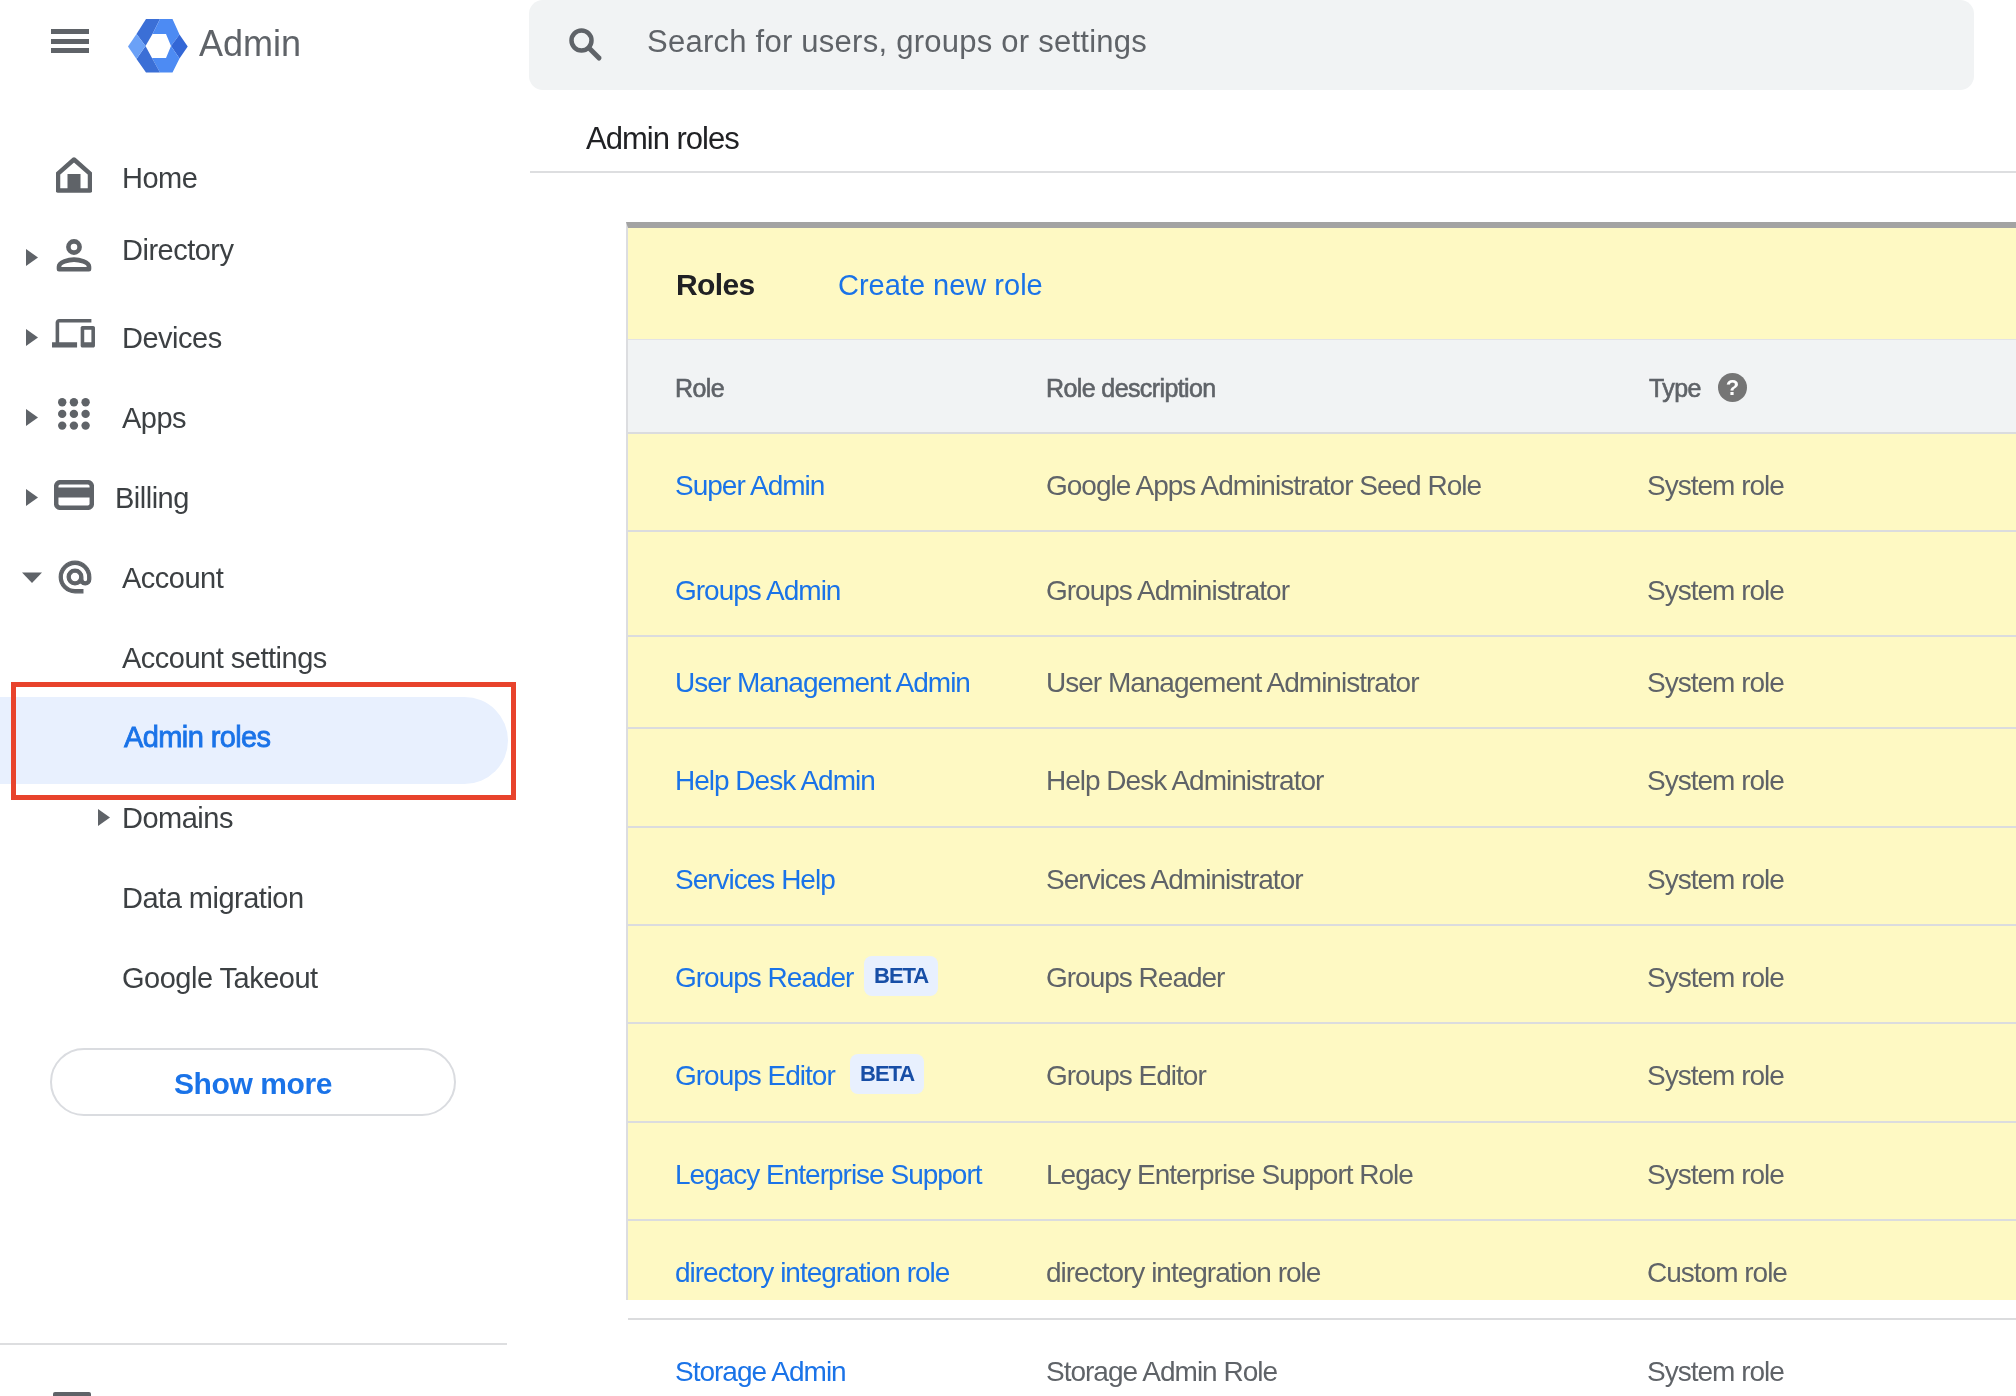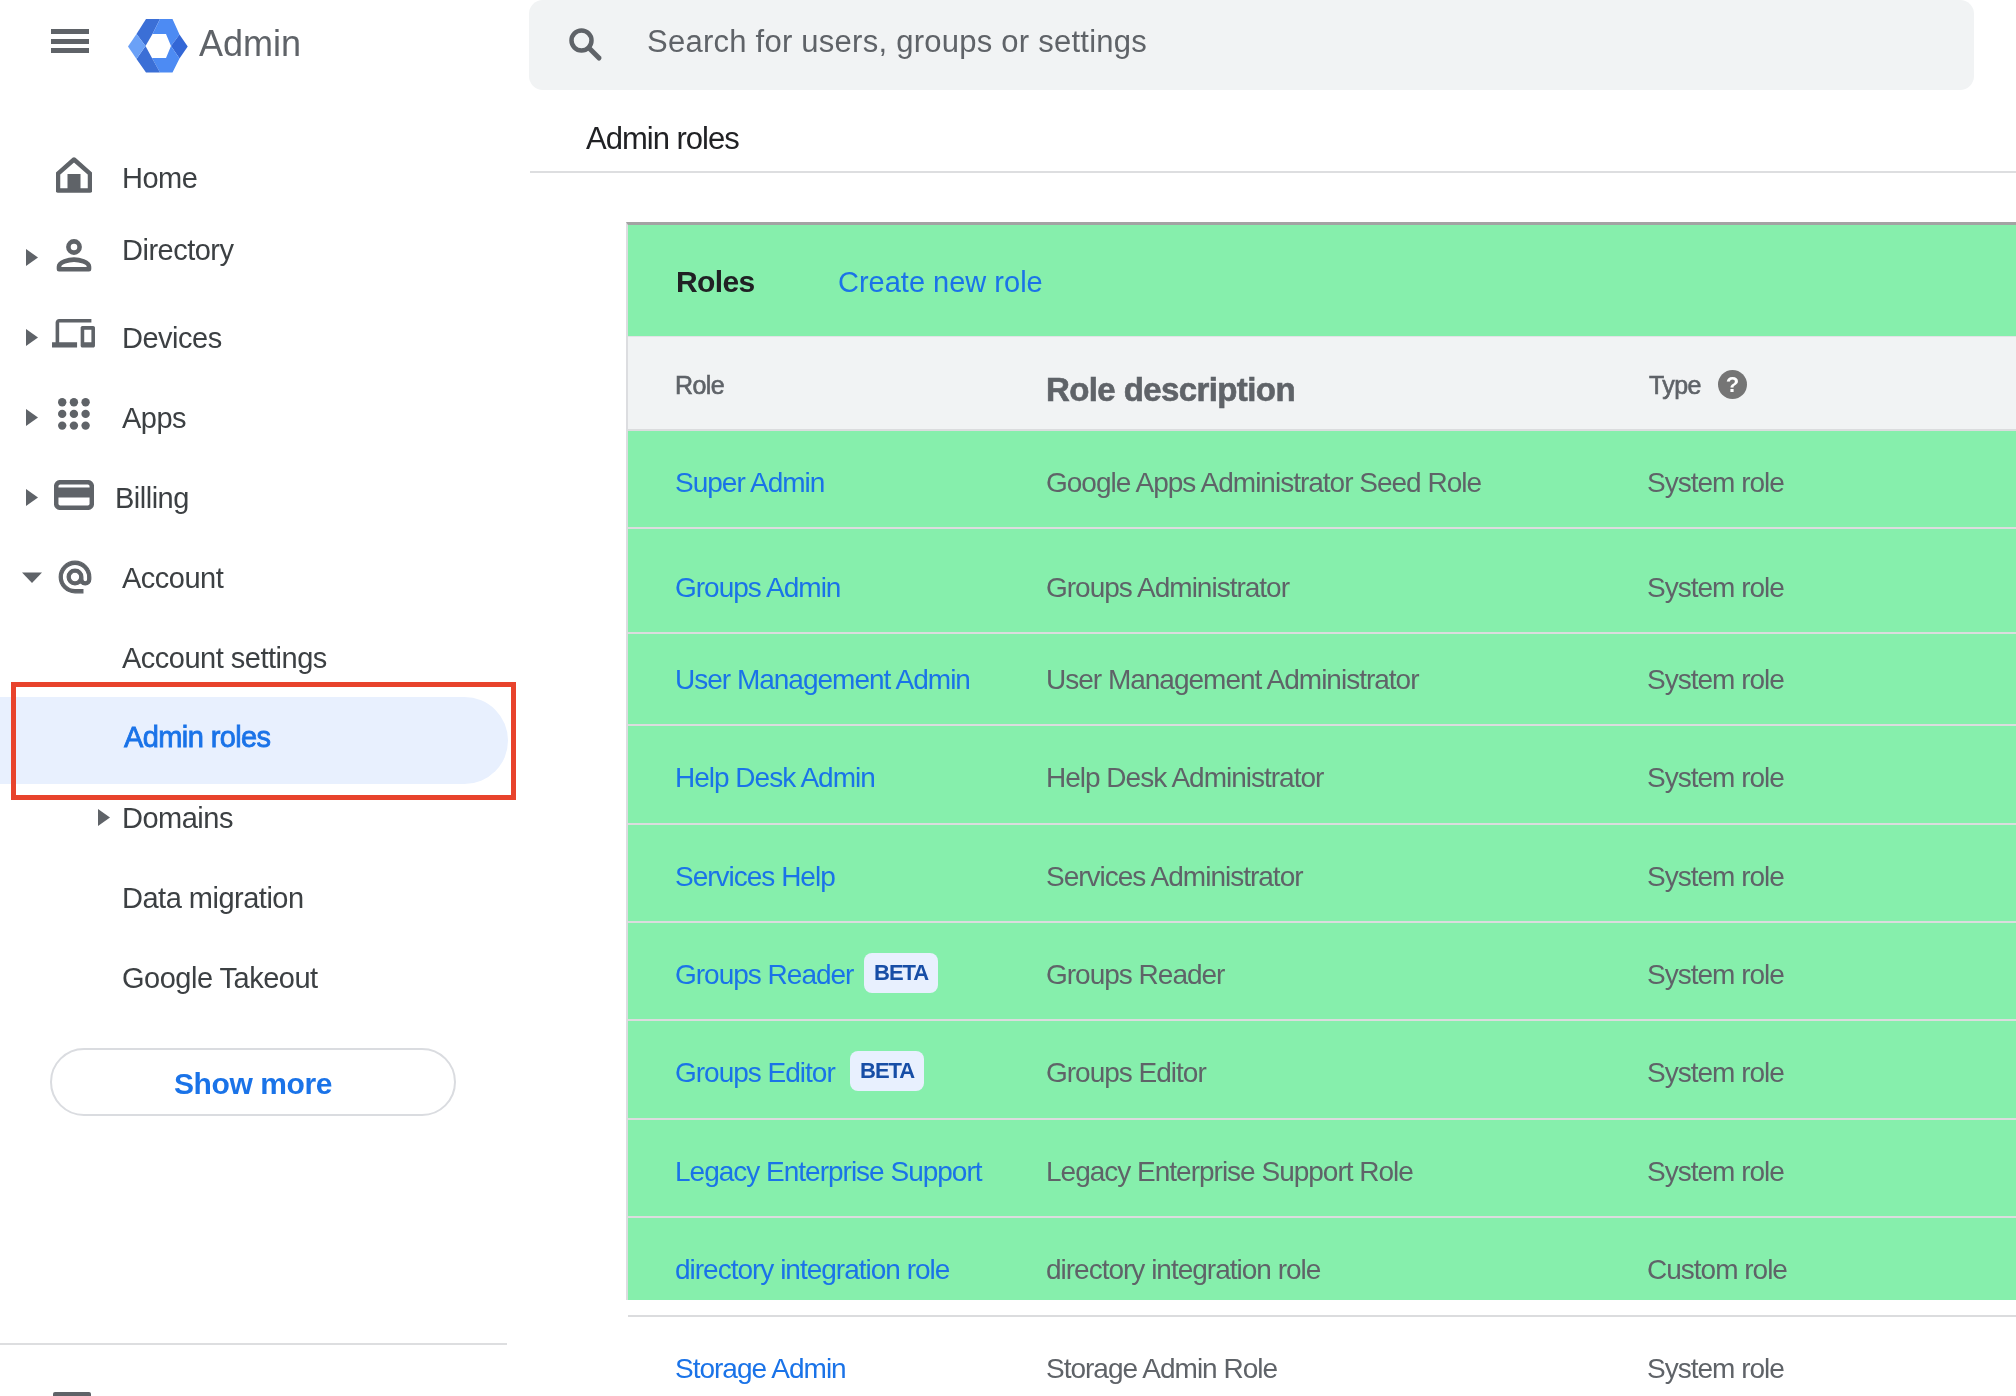--- a/index.html
+++ b/index.html
@@ -105,28 +105,28 @@
 
 <div class="abs" style="left:50px; top:1048px; width:406px; height:68px; border:2px solid #dadce0; border-radius:34px;"></div>
 <div class="abs" style="left:50px; top:1067px; width:406px; text-align:center; font-size:30px; letter-spacing:-0.4px; color:#1a73e8; font-weight:700;">Show more</div>
 
 <div class="abs" style="left:0; top:1343px; width:507px; height:2px; background:#dddee0;"></div>
 <div class="abs" style="left:52.5px; top:1392px; width:38px; height:4px; background:#5f6368; border-radius:2px 2px 0 0;"></div>
 
 <div class="abs" style="left:586px; top:123px; font-size:31px; letter-spacing:-1px; line-height:31px; color:#202124;">Admin roles</div>
 <div class="abs" style="left:530px; top:171px; width:1486px; height:2px; background:#dddee0;"></div>
 
-<div class="abs" style="left:626px; top:222px; width:1390px; height:1078px; background:#86efac; border-left:2px solid #dcdde0; border-top:3px solid #a3a3a3;">
+<div class="abs" style="left:626px; top:222px; width:1390px; height:1078px; background:#fef9c3; border-left:2px solid #dcdde0; border-top:6px solid #a3a3a3;">
 
   <div class="abs" style="left:48px; top:40px; font-size:30px; letter-spacing:-0.6px; font-weight:bold; color:#202124;">Roles</div>
   <div class="abs" style="left:210px; top:41px; font-size:29px; color:#1a73e8;">Create new role</div>
 
   <div class="abs" style="left:0; top:111px; width:1389px; height:95px; background:#f1f3f4; border-top:1.5px solid #e2e3e6; border-bottom:2px solid #dbdcde;"></div>
   <div class="abs" style="left:47px; top:146px; font-size:25px; letter-spacing:-0.6px; font-weight:normal; -webkit-text-stroke:0.6px #5f6368; color:#5f6368;">Role</div>
-  <div class="abs" style="left:418px; top:146px; font-size:33px; letter-spacing:-0.6px; font-weight:bold; -webkit-text-stroke:0.6px #5f6368; color:#5f6368;">Role description</div>
+  <div class="abs" style="left:418px; top:146px; font-size:25px; letter-spacing:-0.6px; font-weight:normal; -webkit-text-stroke:0.6px #5f6368; color:#5f6368;">Role description</div>
   <div class="abs" style="left:1021px; top:146px; font-size:25px; letter-spacing:-0.6px; font-weight:normal; -webkit-text-stroke:0.6px #5f6368; color:#5f6368;">Type</div>
   <svg class="abs" style="left:1090px; top:145px;" width="29" height="29" viewBox="0 0 29 29">
     <circle cx="14.5" cy="14.5" r="14.5" fill="#757575"></circle>
     <text x="14.5" y="22" font-size="22" font-weight="bold" fill="#ffffff" text-anchor="middle" font-family="Liberation Sans">?</text>
   </svg>
 
   <div class="row" style="top:206px;">
       <a>Super Admin</a>
       <span>Google Apps Administrator Seed Role</span>
       <em>System role</em>

